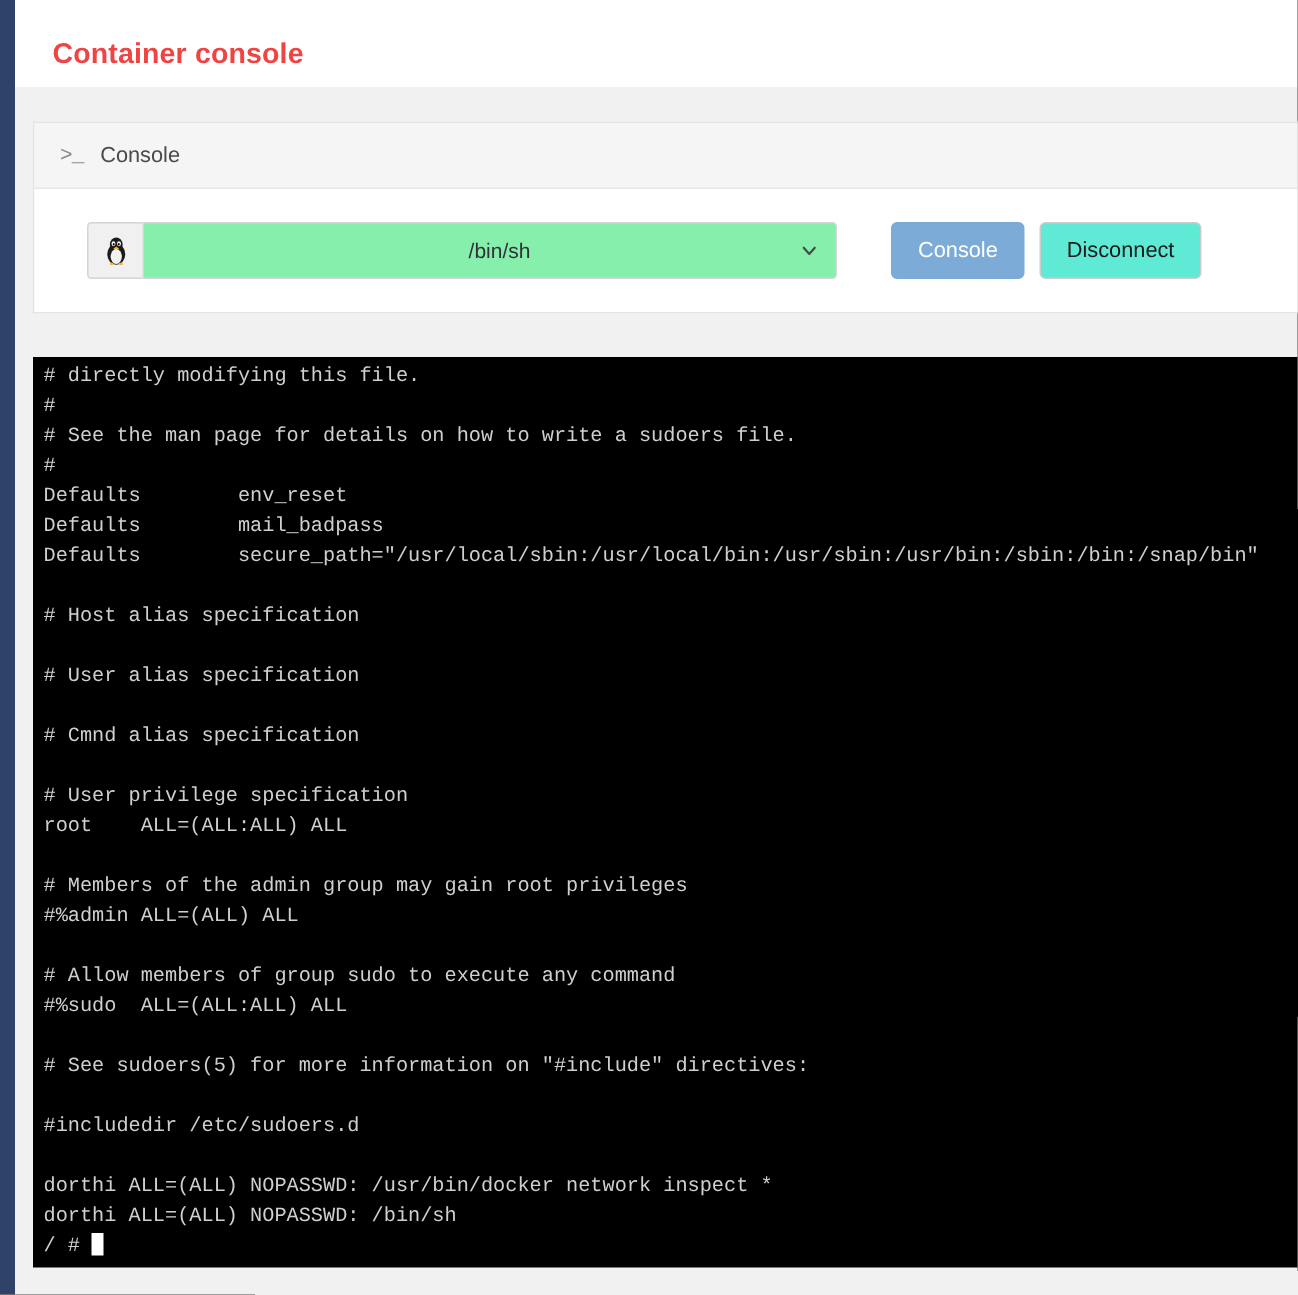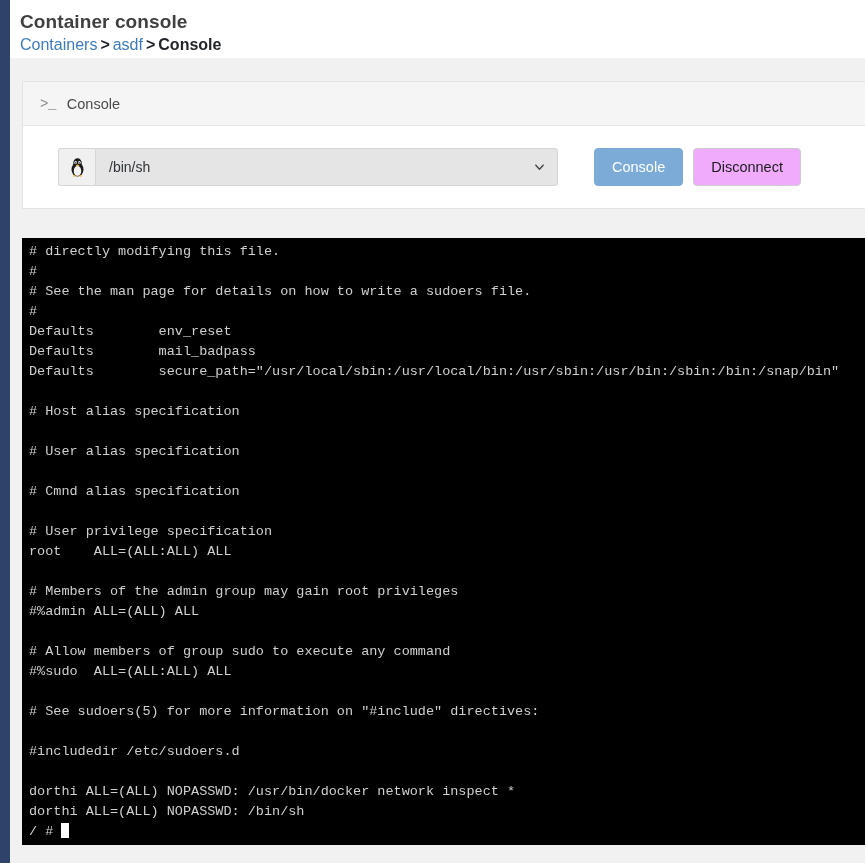--- a/index.html
+++ b/index.html
@@ -39,24 +39,24 @@
     top: 0;
     width: 855px;
     height: 58px;
     background: #ffffff;
     box-sizing: border-box;
     padding: 10px 0 0 10px;
   }
   .page-title {
     font-size: 19px;
     font-weight: 600;
-    color: #404040;
+    color: #ef4444;
     letter-spacing: 0.1px;
     line-height: 24px;
-    margin: 0;
+    margin: 15px;
   }
   .breadcrumb {
     margin-top: 3px;
     font-size: 16px;
     line-height: 16px;
     color: #1b1b1b;
     white-space: nowrap;
   }
   .breadcrumb a {
     color: #3d7bbf;
@@ -144,28 +144,29 @@
     box-sizing: border-box;
   }
   .tux {
     display: block;
   }
   .shell-select {
     flex: 1;
     position: relative;
     border: 1px solid #d5d5d5;
     border-radius: 0 3px 3px 0;
-    background: #e5e5e5;
+    background: #86efac;
     display: flex;
     align-items: center;
     padding-left: 13px;
     box-sizing: border-box;
     font-size: 14px;
     color: #2e3338;
     cursor: pointer;
+    justify-content: center;
   }
   .shell-select .chev {
     position: absolute;
     right: 12px;
     top: 50%;
     transform: translateY(-50%);
     width: 11px;
     height: 11px;
   }
 
@@ -181,21 +182,21 @@
     font-family: "Liberation Sans", sans-serif;
   }
   .btn-connect {
     background: #7babd6;
     border: 1px solid #7babd6;
     color: #ffffff;
     margin-left: 36px;
     cursor: default;
   }
   .btn-disconnect {
-    background: #f0abfc;
+    background: #5eead4;
     border: 1px solid #cccccc;
     color: #1b1b1b;
     margin-left: 10px;
   }
 
   
   .terminal {
     position: absolute;
     left: 12px;
     top: 180px;

